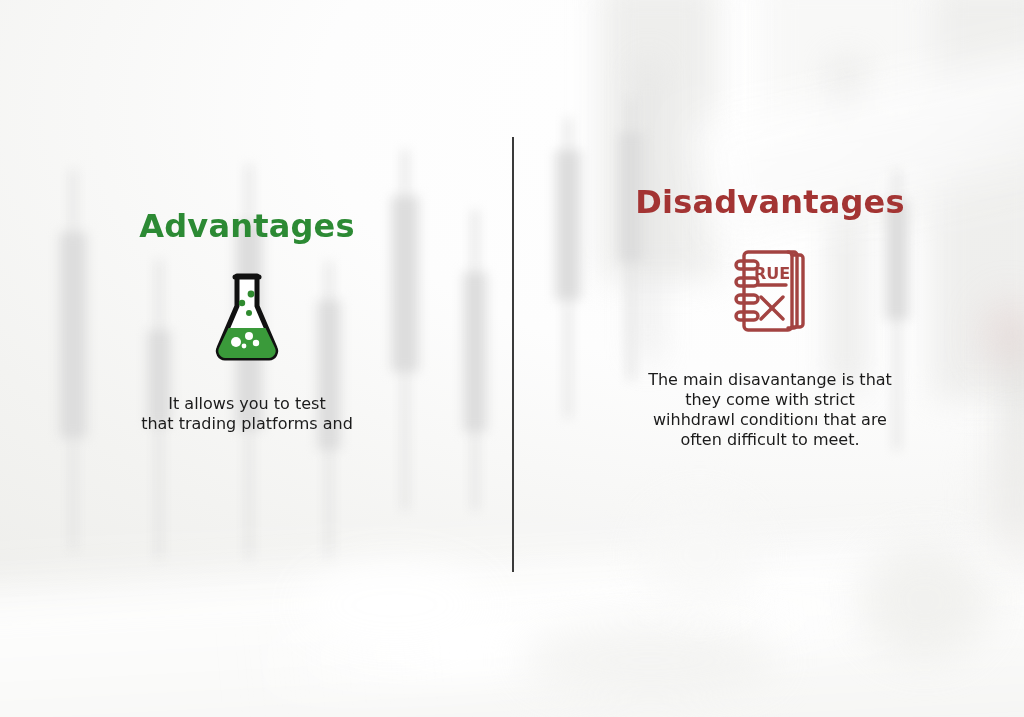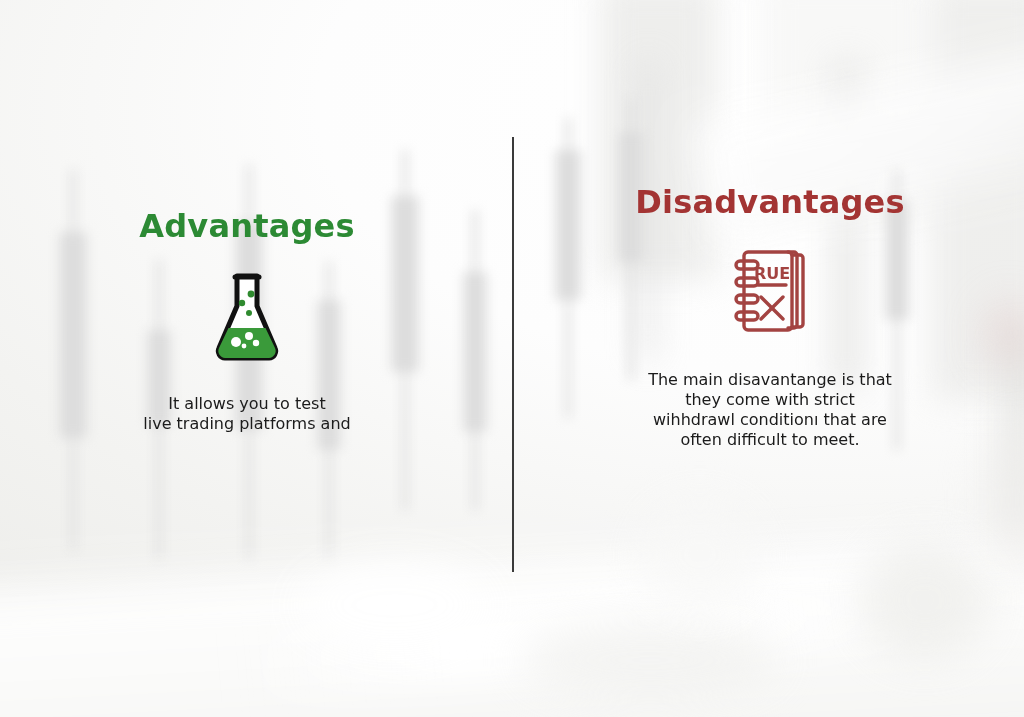--- a/index.html
+++ b/index.html
@@ -249,21 +249,21 @@
           <circle cx="33" cy="76" r="2.4" fill="#ffffff"></circle>
 
           <circle cx="40" cy="24" r="3.4" fill="#2f8a2f"></circle>
           <circle cx="31" cy="33" r="3.2" fill="#2f8a2f"></circle>
           <circle cx="38" cy="43" r="3.0" fill="#2f8a2f"></circle>
         </svg>
       </div>
 
       <div class="body-text">
         <span>It allows you to test</span>
-        <span>live trading platforms and</span>
+        <span>that trading platforms and</span>
       </div>
     </div>
 
     <div class="col col-right">
       <h2 class="heading heading-dis">Disadvantages</h2>
 
       <div class="icon-wrap">
         <svg width="84" height="90" viewBox="0 0 84 90" aria-hidden="true">
           <g fill="none" stroke="#a34341" stroke-width="3.4" stroke-linejoin="round" stroke-linecap="round">
 

